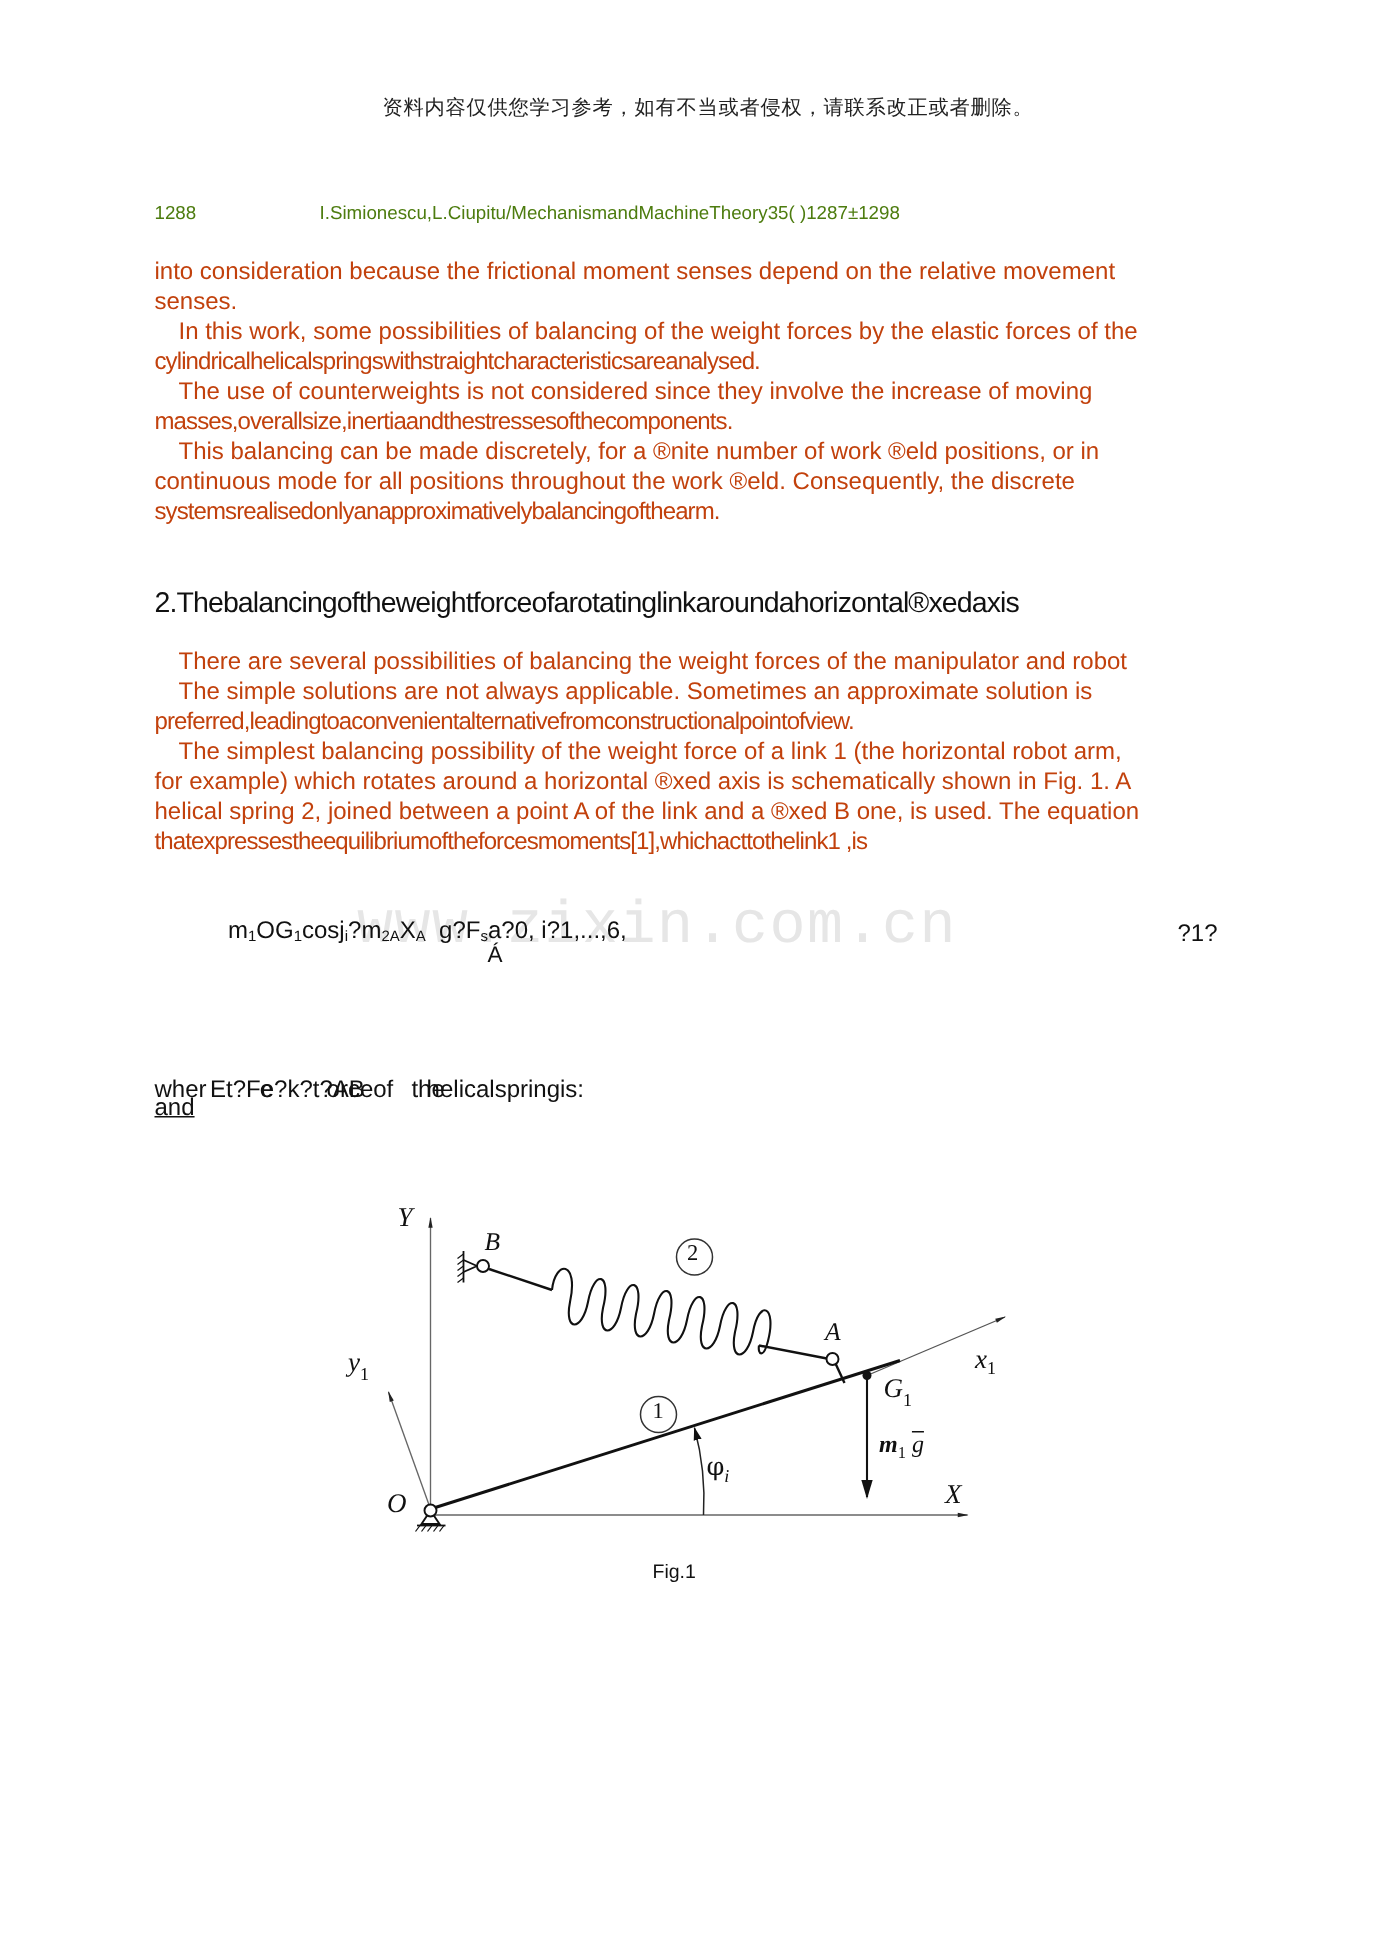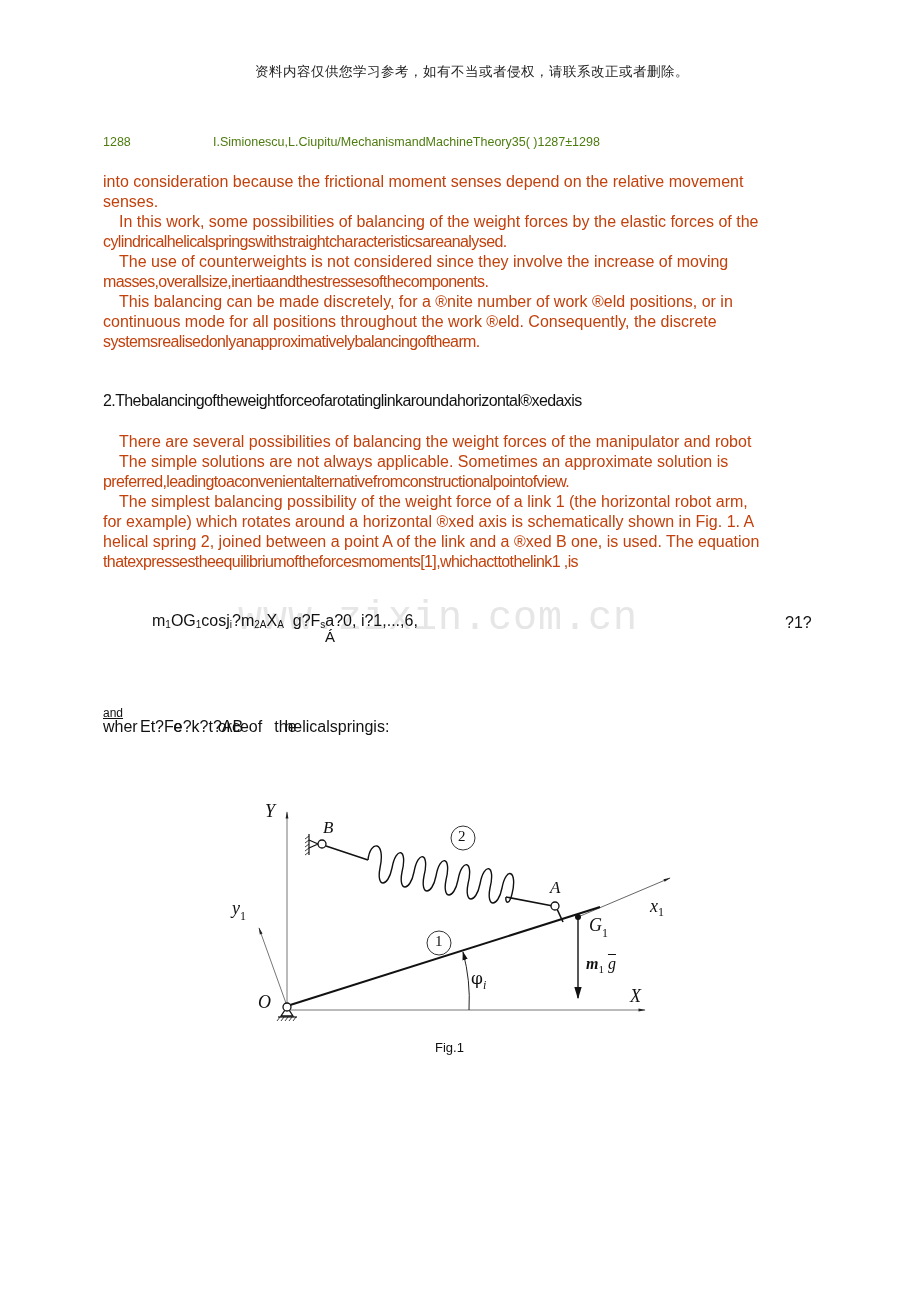--- a/index.html
+++ b/index.html
@@ -6,28 +6,28 @@
   body { width: 920px; height: 1302px; position: relative; overflow: hidden;
          font-family: "Liberation Sans", sans-serif; color: #111; }
   .abs { position: absolute; white-space: nowrap; }
   .cn-header { top: 63px; left: 0; width: 920px; text-align: center;
                font-family: "DejaVu Serif", serif; font-size: 13.5px; color: #222; letter-spacing: 0.5px; padding-left: 12px; }
   .run-head { top: 135px; font-size: 12.5px; color: #4d7c0f; }
   .body-text { left: 103px; width: 720px; font-size: 16px; line-height: 20px; color: #c2410c; }
   .body-text p { margin: 0; }
   .indent { text-indent: 16px; }
   .tight { letter-spacing: -0.6px; }
-  .section { left: 103px; top: 392px; font-size: 16px; letter-spacing: -0.6px; }
+  .section { left: 103px; top: 392px; font-size: 19px; letter-spacing: -0.6px; }
   .eq { top: 612px; font-size: 16px; }
   .eq sub { font-size: 10px; vertical-align: -2px; }
   .eq .under { position: absolute; left: 173px; top: 16px; font-size: 15px; }
   .eq-num { top: 614px; left: 785px; font-size: 16px; }
   .overlap { top: 681px; left: 103px; font-size: 16px; margin-top: 37px; }
   .overlap .layer2 { position: absolute; left: 37px; top: 0; }
-  .and-line { top: 706px; left: 103px; font-size: 12px; text-decoration: underline; }
+  .and-line { top: 730px; left: 103px; font-size: 16px; text-decoration: underline; }
   .watermark { top: 596px; left: 238px; font-size: 40px; color: #e6e6e6; letter-spacing: 1px;
                font-family: Liberation Mono, monospace; z-index: 0; }
   .figure { position: absolute; left: 0; top: 0; width: 920px; height: 1302px; pointer-events: none; }
   .caption { top: 1040px; left: 435px; font-size: 13px; }
   .lbl { font-family: "Liberation Serif", serif; font-style: italic; }
 </style>
 </head>
 <body>
 
 <div class="abs watermark">www.zixin.com.cn</div>

